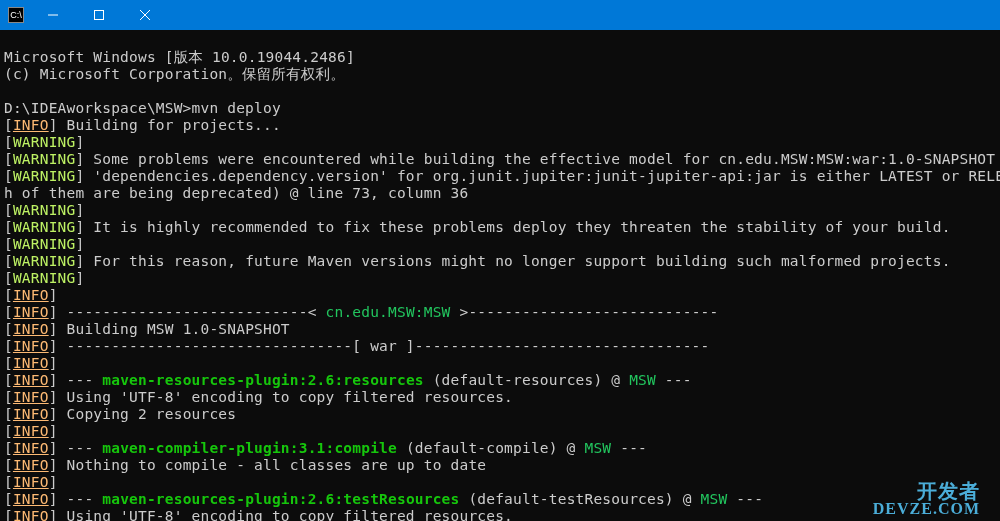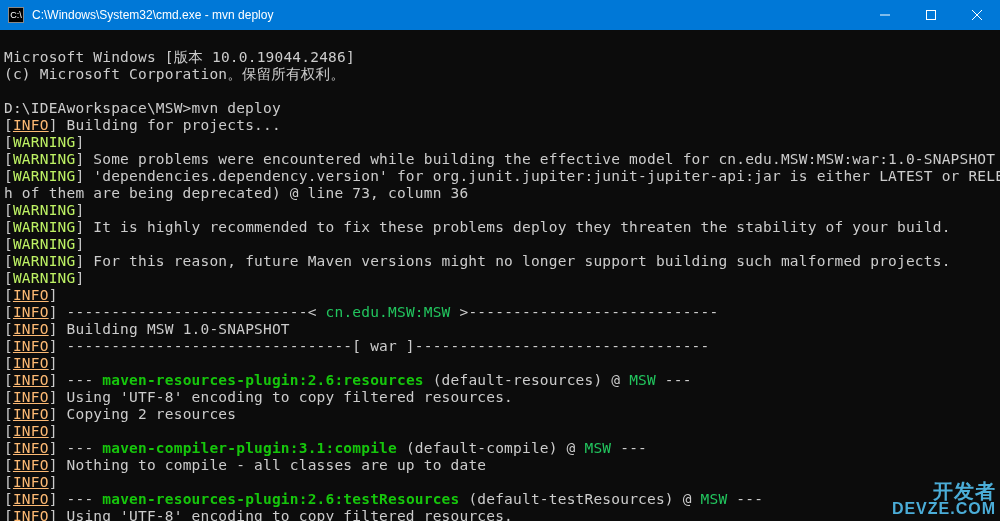--- a/index.html
+++ b/index.html
@@ -58,38 +58,37 @@
     height: calc(100% - 30px);
     overflow: hidden;
   }
   .white { color: #cccccc; }
   .blue { color: #fdba74; text-decoration: underline; }
   .yellow { color: #bef264; }
   .green { color: #16c60c; font-weight: bold; }
   .cyan { color: #22c55e; }
   .watermark {
     position: absolute;
-    right: 4px;
+    right: 20px;
     bottom: 4px;
     color: #4fb6e3;
     font-family: Arial, sans-serif;
     text-align: right;
     line-height: 1;
     font-weight: 700;
     opacity: 0.95;
   }
   .watermark .l1 { font-size: 20px; letter-spacing: 1px;}
-  .watermark .l2 { font-size: 16px; letter-spacing: 1px; }
+  .watermark .l2 { font-size: 16px; letter-spacing: 1px; font-family: Liberation Serif, serif; }
 </style>
 </head>
 <body>
 
 <div class="titlebar">
   <span class="titlebar-icon">C:\</span>
-  <span class="titlebar-text">C:\Windows\System32\cmd.exe - mvn  deploy</span>
   <div class="win-controls">
     <div class="win-btn">
       <svg viewBox="0 0 10 10">
           <line x1="0" y1="5" x2="10" y2="5"></line>
         </svg>
     </div>
     <div class="win-btn">
       <svg viewBox="0 0 10 10">
           <rect x="0.5" y="0.5" width="9" height="9"></rect>
         </svg>

